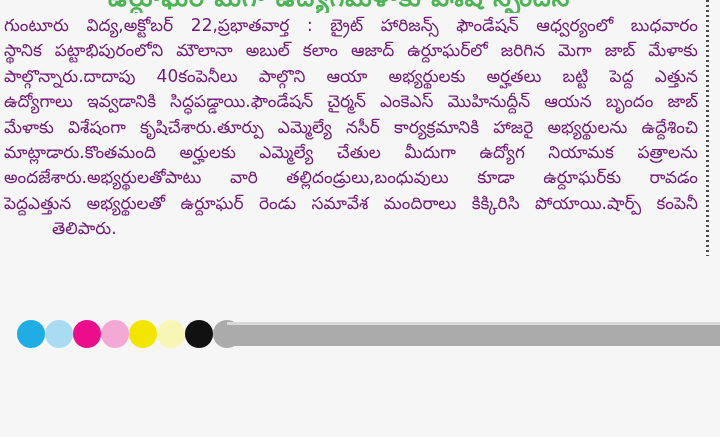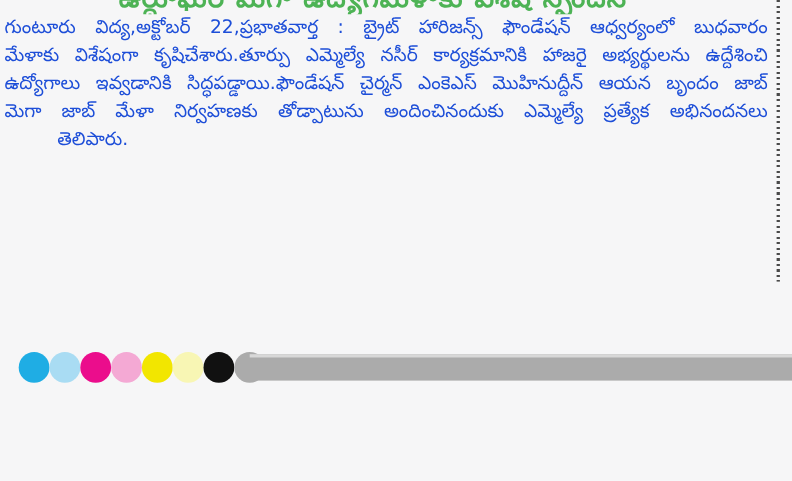--- a/index.html
+++ b/index.html
@@ -34,21 +34,21 @@
   .article-body {
     position: absolute;
     top: 13px;
     left: 4px;
     width: 694px;
   }
   .article-line {
     height: 25.4px;
     line-height: 25.4px;
     font-size: 17px;
-    color: #1d4ed8;
+    color: #701a75;
     text-align: justify;
     text-align-last: justify;
     white-space: nowrap;
     overflow: hidden;
   }
   .article-line.last {
     text-align-last: left;
     margin-left: 48px;
   }
 
@@ -92,23 +92,27 @@
 <body>
 
 <div class="page">
 
   <div class="headline-clip">
     <div class="headline">ఉర్దూఘర్ మెగా ఉద్యోగమేళాకు విశేష స్పందన</div>
   </div>
 
   <div class="article-body">
     <div class="article-line">గుంటూరు విద్య,అక్టోబర్ 22,ప్రభాతవార్త : బ్రైట్ హారిజన్స్ ఫౌండేషన్ ఆధ్వర్యంలో బుధవారం</div>
+    <div class="article-line">స్థానిక పట్టాభిపురంలోని మౌలానా అబుల్ కలాం ఆజాద్ ఉర్దూఘర్‌లో జరిగిన మెగా జాబ్ మేళాకు</div>
+    <div class="article-line">పాల్గొన్నారు.దాదాపు 40కంపెనీలు పాల్గొని ఆయా అభ్యర్థులకు అర్హతలు బట్టి పెద్ద ఎత్తున</div>
+    <div class="article-line">ఉద్యోగాలు ఇవ్వడానికి సిద్ధపడ్డాయి.ఫౌండేషన్ చైర్మన్ ఎంకెఎస్ మొహినుద్దీన్ ఆయన బృందం జాబ్</div>
     <div class="article-line">మేళాకు విశేషంగా కృషిచేశారు.తూర్పు ఎమ్మెల్యే నసీర్ కార్యక్రమానికి హాజరై అభ్యర్థులను ఉద్దేశించి</div>
-    <div class="article-line">ఉద్యోగాలు ఇవ్వడానికి సిద్ధపడ్డాయి.ఫౌండేషన్ చైర్మన్ ఎంకెఎస్ మొహినుద్దీన్ ఆయన బృందం జాబ్</div>
-    <div class="article-line">మెగా జాబ్ మేళా నిర్వహణకు తోడ్పాటును అందించినందుకు ఎమ్మెల్యే ప్రత్యేక అభినందనలు</div>
+    <div class="article-line">మాట్లాడారు.కొంతమంది అర్హులకు ఎమ్మెల్యే చేతుల మీదుగా ఉద్యోగ నియామక పత్రాలను</div>
+    <div class="article-line">అందజేశారు.అభ్యర్థులతోపాటు వారి తల్లిదండ్రులు,బంధువులు కూడా ఉర్దూఘర్‌కు రావడం</div>
+    <div class="article-line">పెద్దఎత్తున అభ్యర్థులతో ఉర్దూఘర్ రెండు సమావేశ మందిరాలు కిక్కిరిసి పోయాయి.షార్ప్ కంపెనీ</div>
     <div class="article-line last">తెలిపారు.</div>
   </div>
 
   <div class="marks">
     <span class="cal-dot" style="background: rgb(31, 173, 228);"></span>
     <span class="cal-dot" style="background: rgb(169, 220, 243);"></span>
     <span class="cal-dot" style="background: rgb(235, 13, 140);"></span>
     <span class="cal-dot" style="background: rgb(244, 169, 212);"></span>
     <span class="cal-dot" style="background: rgb(242, 230, 0);"></span>
     <span class="cal-dot" style="background: rgb(248, 246, 180);"></span>

